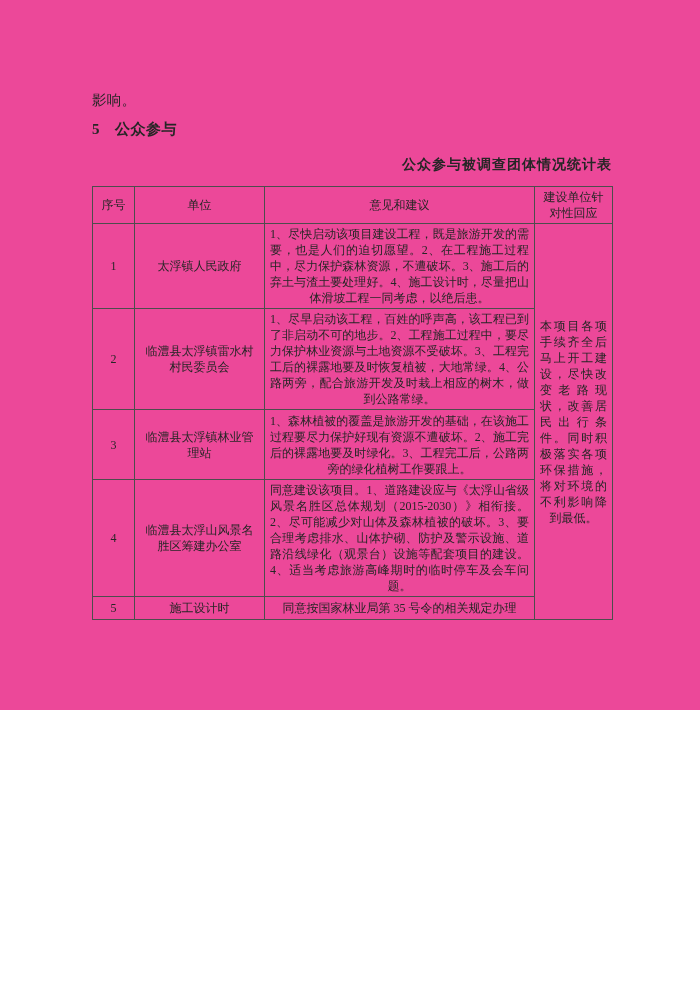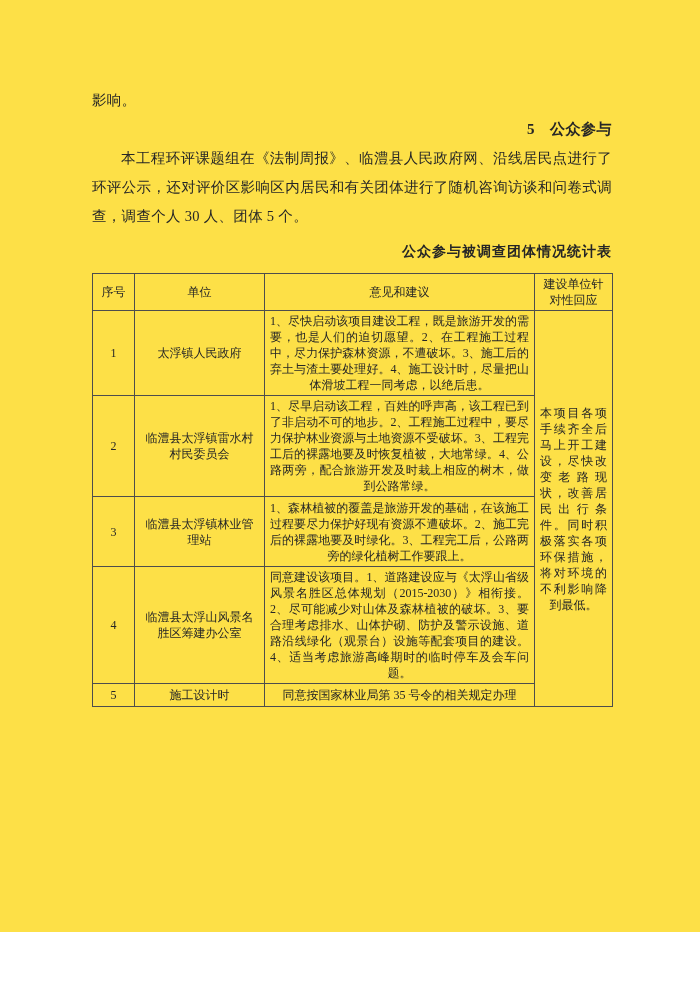--- a/index.html
+++ b/index.html
@@ -1,43 +1,42 @@
 <!DOCTYPE html>
 <html><head>
 <meta charset="utf-8">
 <style>
   * { margin: 0; padding: 0; box-sizing: border-box; }
   html, body { background: #ffffff; }
   body { font-family: "Liberation Serif", "DejaVu Serif", serif; }
 
   .page {
     width: 700px;
-    height: 932px;
-    background: #fde047;
+    height: 710px;
+    background: #ec4899;
     color: #262626;
     padding: 86px 88px 30px 92px;
     position: relative;
     overflow: hidden;
   }
 
   .body-text {
     font-size: 14.5px;
     line-height: 29px;
     text-align: justify;
     text-indent: 2em;
     letter-spacing: 0.3px;
   }
   .no-indent { text-indent: 0; }
 
   .section-heading {
     font-size: 15px;
     font-weight: bold;
     line-height: 29px;
     letter-spacing: 0.5px;
-    text-align: right;
   }
   .section-heading .heading-title { margin-left: 15px; }
 
   .table-title {
     font-size: 14px;
     font-weight: bold;
     text-align: right;
     line-height: 20px;
     margin-top: 11px;
     margin-bottom: 11px;
@@ -87,21 +86,20 @@
 </style>
 </head>
 <body>
 
 <div class="page">
 
   <p class="body-text no-indent">影响。</p>
 
   <h2 class="section-heading"><span>5</span><span class="heading-title">公众参与</span></h2>
 
-  <p class="body-text">本工程环评课题组在《法制周报》、临澧县人民政府网、沿线居民点进行了环评公示，还对评价区影响区内居民和有关团体进行了随机咨询访谈和问卷式调查，调查个人 30 人、团体 5 个。</p>
 
   <div class="table-title">公众参与被调查团体情况统计表</div>
 
   <table class="survey-table">
     <colgroup>
       <col style="width:42px">
       <col style="width:130px">
       <col style="width:270px">
       <col style="width:78px">
     </colgroup>

